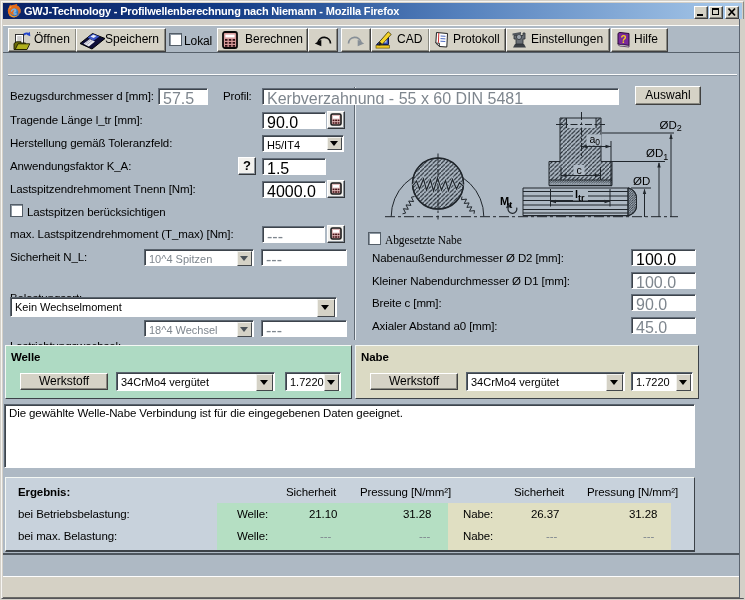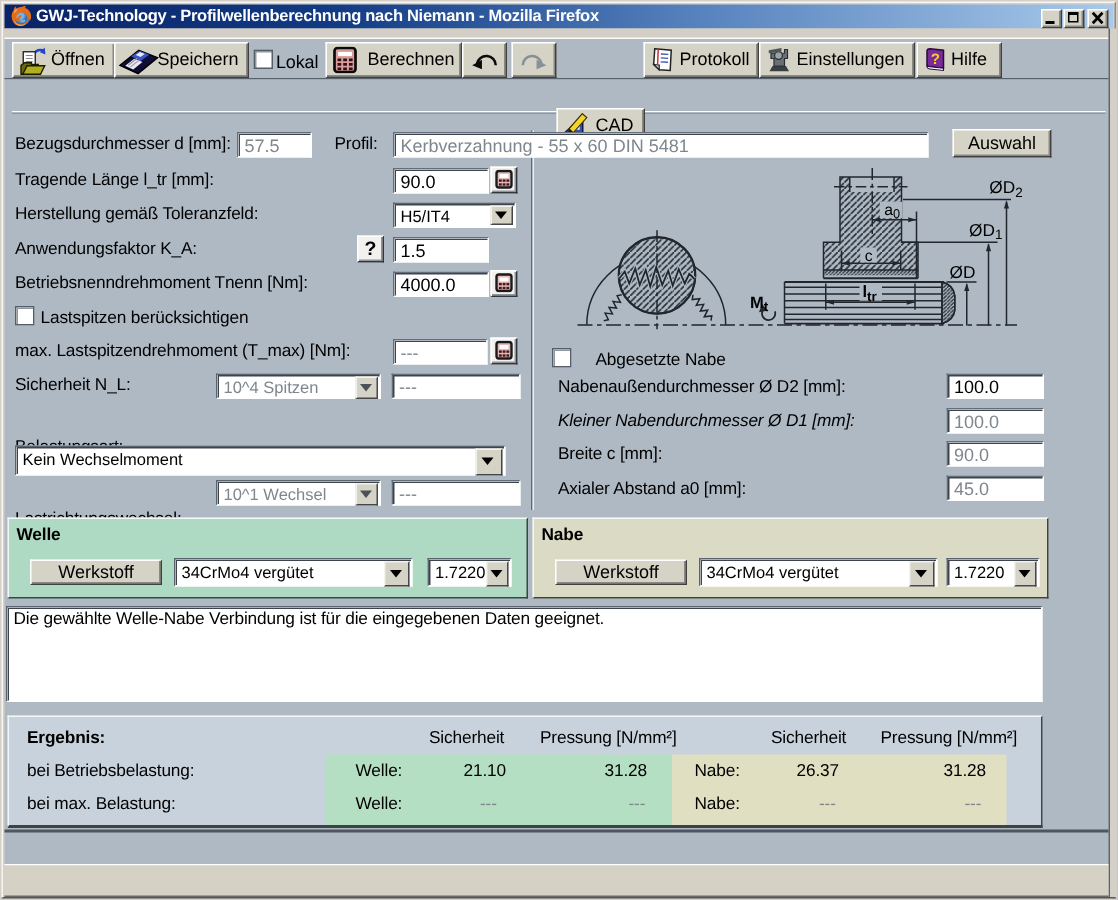--- a/index.html
+++ b/index.html
@@ -1,19 +1,19 @@
 <!DOCTYPE html>
 <html><head><meta charset="utf-8">
 <style>
 html,body{margin:0;padding:0;}
 body{width:745px;height:600px;position:relative;overflow:hidden;
  font-family:"Liberation Sans",sans-serif;background:#D4D0C8;}
 .ab{position:absolute;}
 .lb{position:absolute;font-size:11.5px;color:#000;white-space:nowrap;letter-spacing:-0.1px;}
-.inp{position:absolute;background:#fff;font-size:12px;color:#000;white-space:nowrap;
+.inp{position:absolute;background:#fff;font-size:16px;color:#000;white-space:nowrap;
  border-top:1px solid #646e7a;border-left:1px solid #646e7a;
  border-bottom:1px solid #fff;border-right:1px solid #fff;
  box-shadow:inset 1px 1px 0 #3d444c;padding:1px 0 0 4px;overflow:hidden;
  box-sizing:border-box;height:17px;}
 .gray{color:#7e868e;}
 .btn{position:absolute;background:#D5D2C6;font-size:12px;color:#000;text-align:center;
  border-top:1px solid #fff;border-left:1px solid #fff;
  border-bottom:1px solid #404040;border-right:1px solid #404040;
  box-shadow:inset -1px -1px 0 #8a8a82;}
 .wbtn{position:absolute;background:#f2f1ee;
@@ -119,21 +119,21 @@
   <path d="M4,10.5 A6.3,6.3 0 0 1 16.5,11.5" stroke="#0a0a0a" stroke-width="1.7" fill="none"></path>
   <polygon points="0.8,11.5 7.3,7.8 7.3,14.2" fill="#0a0a0a"></polygon>
  </svg>
   </div>
 <div class="btn" style="left:341px;top:28px;width:28px;height:22px;">
  <svg class="ab" style="left:5px;top:3px" width="18" height="16" viewBox="0 0 18 16">
   <path d="M14,10.5 A6.3,6.3 0 0 0 1.5,11.5" stroke="#878f97" stroke-width="1.7" fill="none"></path>
   <polygon points="17.2,11.5 10.7,7.8 10.7,14.2" fill="#878f97"></polygon>
  </svg>
   </div>
-<div class="btn" style="left:371px;top:28px;width:57px;height:22px;margin-top:44px;">
+<div class="btn" style="left:371px;top:28px;width:57px;height:22px;">
  <svg class="ab" style="left:3px;top:2px" width="18" height="18" viewBox="0 0 18 18">
   <path d="M1.5,13.5 L13.5,13.5 L13.5,2.5 Z" fill="#3450b4" stroke="#101a50" stroke-width="1"></path>
   <path d="M5.8,11.5 L11.5,11.5 L11.5,6.5 Z" fill="#e8e8f2"></path>
   <rect x="1" y="14.5" width="13.5" height="2.6" fill="#f0c820" stroke="#6a5a08" stroke-width=".7"></rect>
   <path d="M13.2,0.8 L16.2,3.4 L7.4,13.2 L3.8,14.2 L4.6,10.6 Z" fill="#f5d428" stroke="#3a3208" stroke-width=".8"></path>
   <path d="M4.6,10.6 L7.4,13.2 L3.8,14.2 Z" fill="#1a1a1a"></path>
  </svg>
  <span class="ab" style="left:25px;top:0;line-height:21px;">CAD</span>
   </div>
 <div class="btn" style="left:429px;top:28px;width:75px;height:22px;">
@@ -187,21 +187,21 @@
 <div class="lb" style="left:10px;top:137px;">Herstellung gemäß Toleranzfeld:</div>
 <div class="combo" style="left:262px;top:135px;width:82px;height:17px;box-sizing:border-box;">
  <div class="cotx">H5/IT4</div>
  <div class="coar" style="right:1px;top:1px;width:13px;height:11px;">
       <div class="tri" style="left:2px;top:3px;"></div>
     </div>
   </div>
 <div class="lb" style="left:10px;top:160px;">Anwendungsfaktor K_A:</div>
 <div class="wbtn" style="left:238px;top:157px;width:18px;height:18px;box-sizing:border-box;text-align:center;font-size:13px;font-weight:bold;line-height:16px;">?</div>
 <div class="inp" style="left:262px;top:158px;width:64px;">1.5</div>
-<div class="lb" style="left:10px;top:183px;">Betriebsnenndrehmoment Tnenn [Nm]:</div>
+<div class="lb" style="left:10px;top:183px;">Lastspitzendrehmoment Tnenn [Nm]:</div>
 <div class="inp" style="left:262px;top:181px;width:64px;">4000.0</div>
 <div class="wbtn" style="left:327px;top:180px;width:18px;height:18px;box-sizing:border-box;">
  <svg class="ab" style="left:2px;top:1px" width="12" height="13" viewBox="0 0 12 13">
   <rect x="1" y="1" width="10" height="11" rx="1.6" fill="#e2bcbc" stroke="#1a1a1a" stroke-width="1.6"></rect>
   <rect x="3" y="3" width="6" height="2.6" fill="#fff"></rect>
   <g fill="#4a1418">
         <rect x="2.6" y="6.6" width="1.9" height="1.6"></rect>
         <rect x="5.1" y="6.6" width="1.9" height="1.6"></rect>
         <rect x="7.6" y="6.6" width="1.9" height="1.6"></rect>
         <rect x="2.6" y="9.2" width="1.9" height="1.6"></rect>
@@ -238,32 +238,32 @@
 <div class="inp gray" style="left:261px;top:249px;width:86px;">---</div>
 <div class="lb" style="left:10px;top:280px;margin-top:12px;">Belastungsart:</div>
 <div class="combo" style="left:10px;top:297px;width:327px;height:20px;box-sizing:border-box;">
  <div class="cotx" style="top:3px;">Kein Wechselmoment</div>
  <div class="coar" style="right:1px;top:1px;width:16px;height:16px;">
       <div class="tri" style="left:3px;top:5px;"></div>
     </div>
   </div>
 <div class="lb" style="left:10px;top:340px;">Lastrichtungswechsel:</div>
 <div class="combo" style="left:144px;top:320px;width:110px;height:17px;box-sizing:border-box;">
- <div class="cotx gray">10^1 Wechsel</div>
+ <div class="cotx gray">18^4 Wechsel</div>
  <div class="coar" style="right:1px;top:1px;width:13px;height:13px;">
       <div class="tri" style="left:2px;top:4px;border-top-color:#4a5258;"></div>
     </div>
   </div>
 <div class="inp gray" style="left:261px;top:320px;width:86px;">---</div>
 
 <div class="cb" style="left:368px;top:232px;"></div>
-<div class="lb" style="left:397px;top:234px;">Abgesetzte Nabe</div>
+<div class="lb" style="left:385px;top:234px;font-family:Liberation Serif, serif;">Abgesetzte Nabe</div>
 <div class="lb" style="left:372px;top:252px;">Nabenaußendurchmesser Ø D2 [mm]:</div>
 <div class="inp" style="left:631px;top:249px;width:65px;">100.0</div>
-<div class="lb" style="left:372px;top:275px;font-style:italic;">Kleiner Nabendurchmesser Ø D1 [mm]:</div>
+<div class="lb" style="left:372px;top:275px;">Kleiner Nabendurchmesser Ø D1 [mm]:</div>
 <div class="inp gray" style="left:631px;top:272px;width:65px;">100.0</div>
 <div class="lb" style="left:372px;top:297px;">Breite c [mm]:</div>
 <div class="inp gray" style="left:631px;top:294px;width:65px;">90.0</div>
 <div class="lb" style="left:372px;top:320px;">Axialer Abstand a0 [mm]:</div>
 <div class="inp gray" style="left:631px;top:317px;width:65px;">45.0</div>
 
 <svg class="ab" style="left:380px;top:108px;" width="310" height="115" viewBox="380 108 310 115">
 <defs>
 <pattern id="h4" width="4.2" height="4.2" patternUnits="userSpaceOnUse">
         <path d="M-1,5.2 L5.2,-1" stroke="#222a32" stroke-width="1.05"></path>

